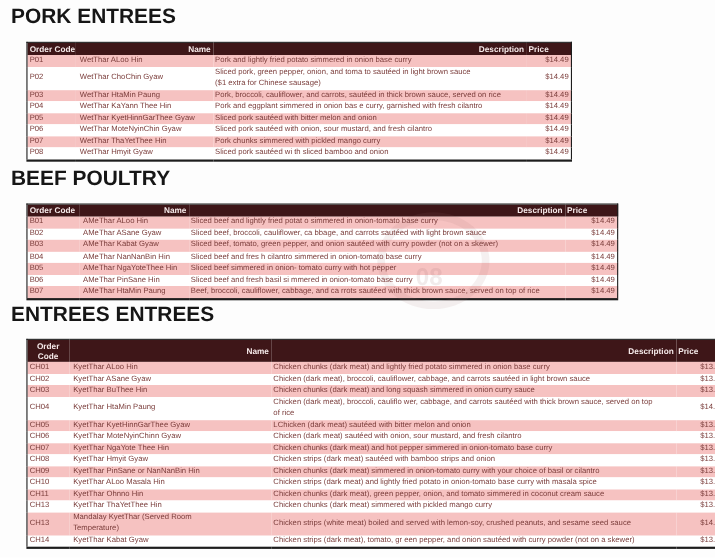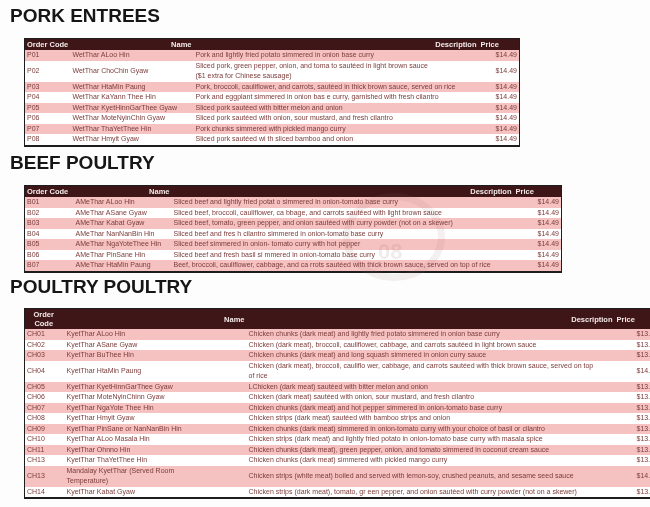--- a/index.html
+++ b/index.html
@@ -193,21 +193,21 @@
         </tr>
         <tr class="pink">
           <td class="c0">B07</td>
           <td class="c1">AMeThar HtaMin Paung</td>
           <td class="c2">Beef, broccoli, cauliflower, cabbage, and ca rrots sautéed with thick brown sauce, served on top of rice</td>
           <td class="c3">$14.49</td>
         </tr>
       </tbody>
   </table>
 
-  <h1 class="section-title" id="title-2">POULTRY POULTRY</h1>
+  <h1 class="section-title" id="title-2">ENTREES ENTREES</h1>
   <table class="menu" id="table-2">
     <colgroup>
         <col style="width:38px">
         <col style="width:184px">
         <col style="width:368px">
         <col style="width:46px">
       </colgroup>
     <thead>
       <tr>
         <th class="c0">Order Code</th>

